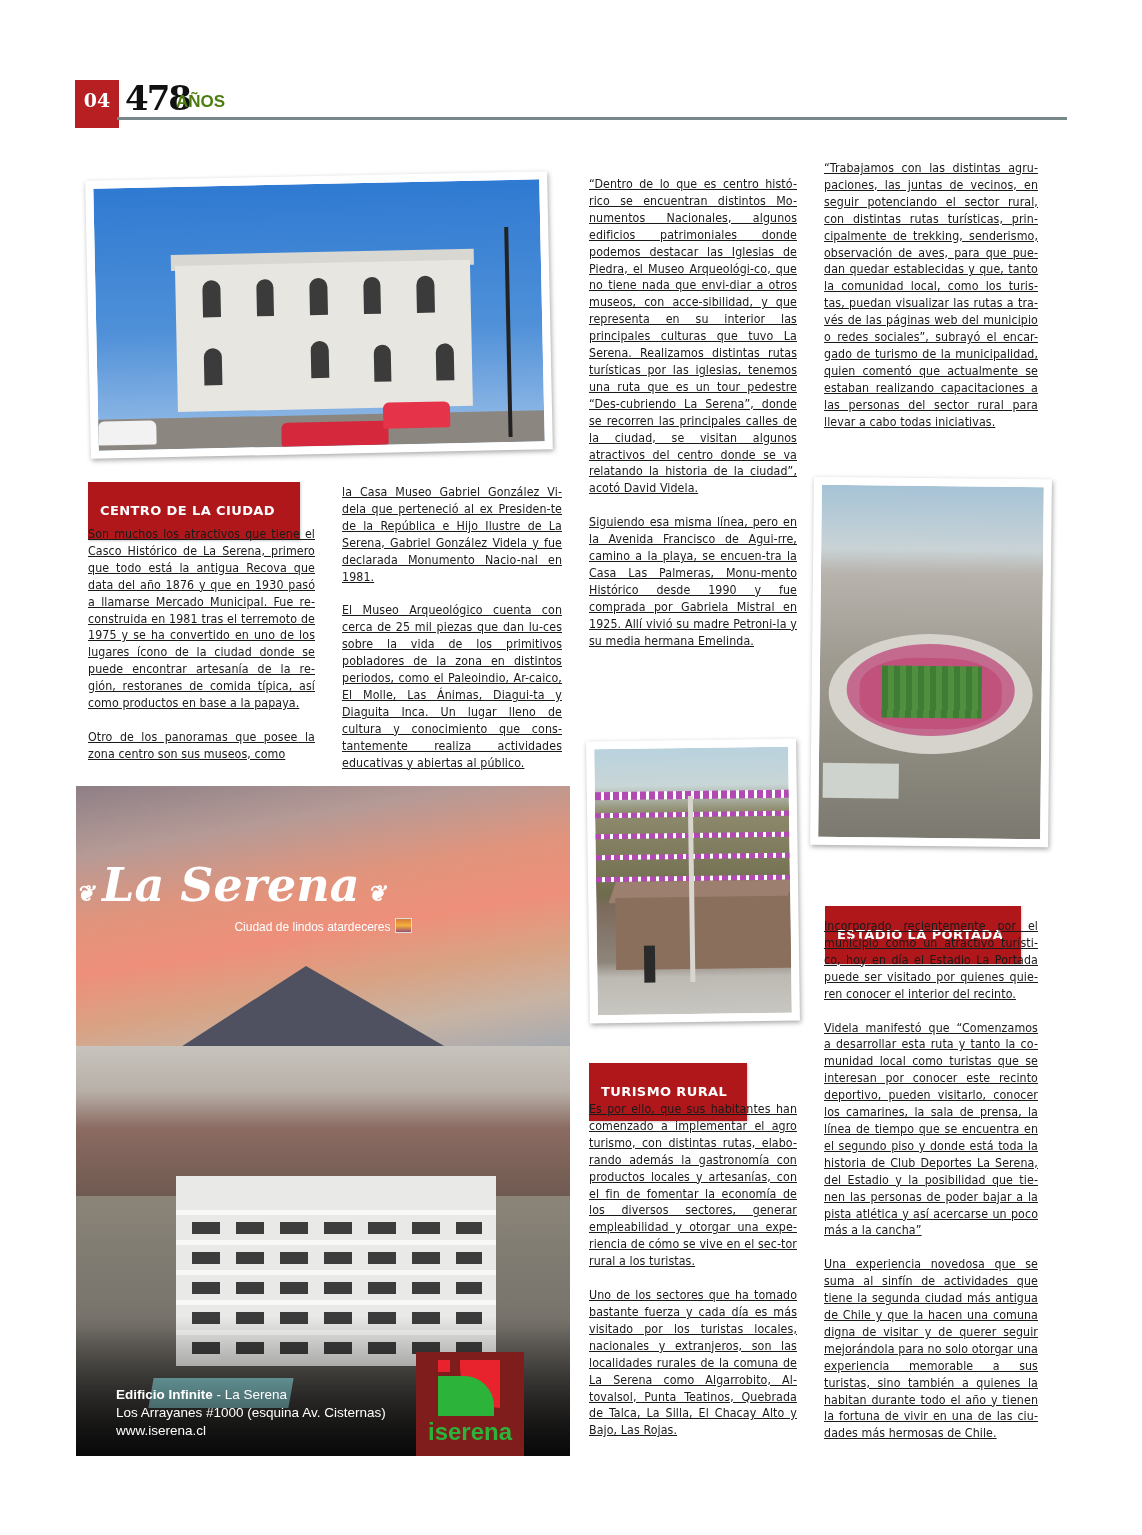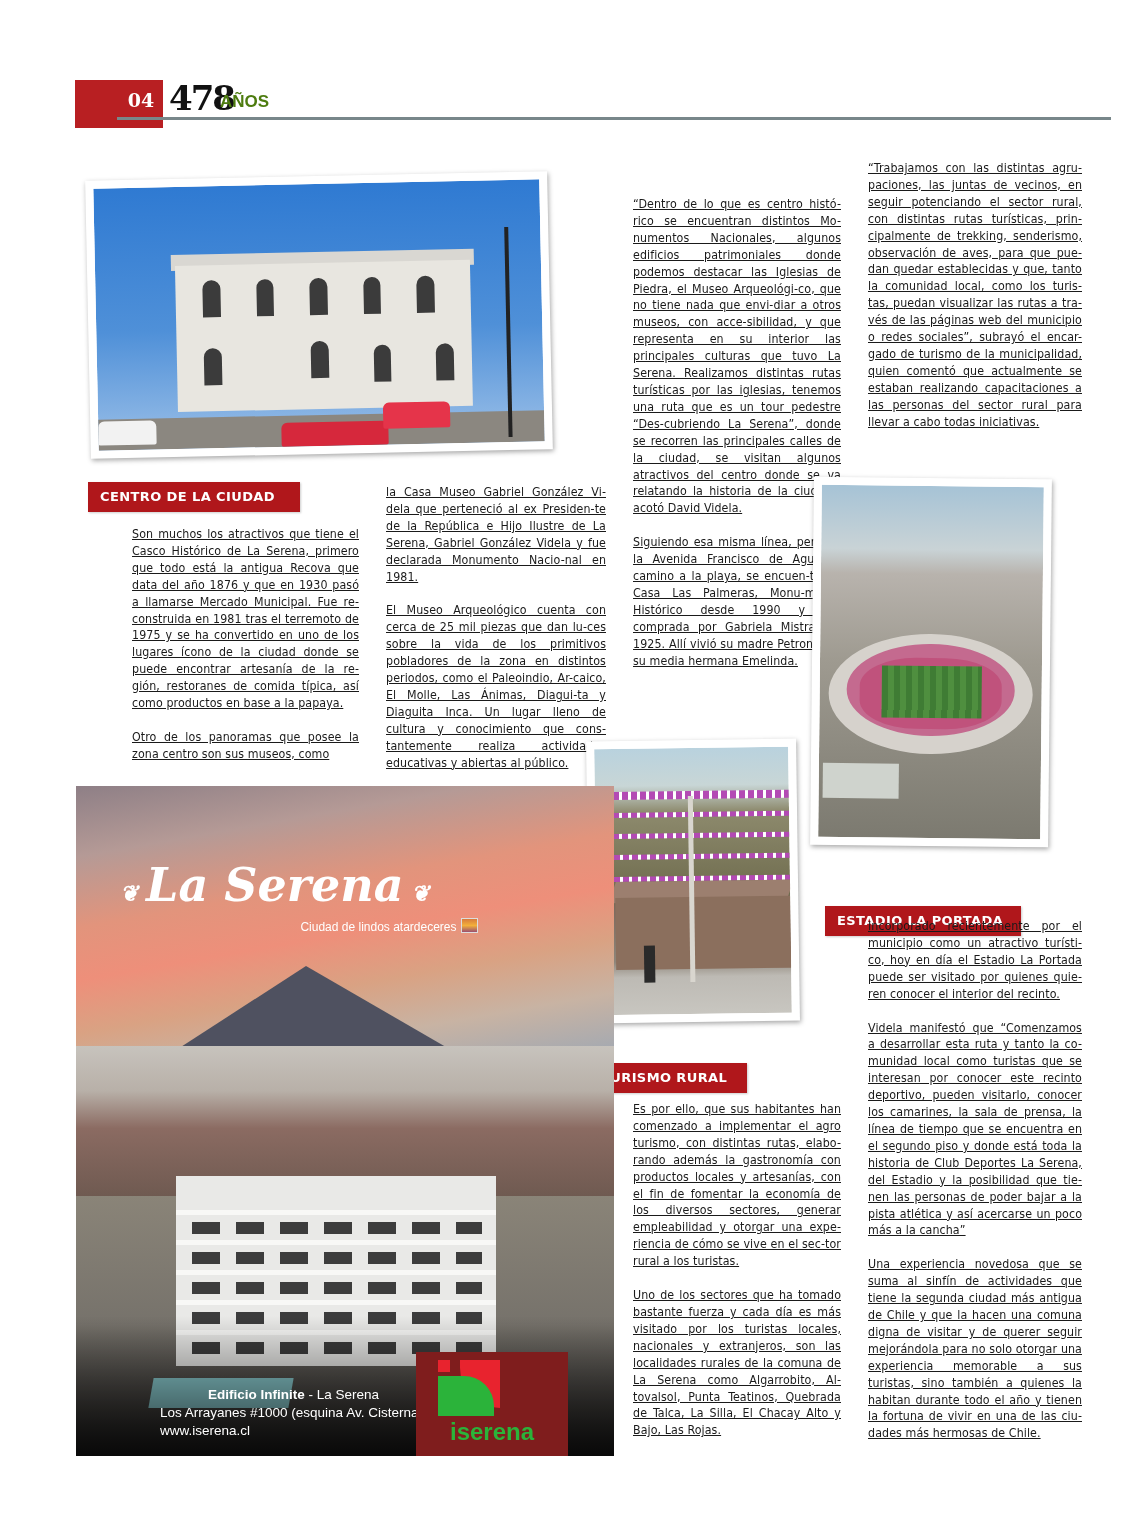--- a/index.html
+++ b/index.html
@@ -1,26 +1,26 @@
 <!DOCTYPE html>
 <html><head>
 <meta charset="utf-8">
 <style>
   html,body{margin:0;padding:0;background:#fff;}
   body{width:1142px;height:1535px;position:relative;overflow:hidden;font-family:"DejaVu Sans Condensed","DejaVu Sans",sans-serif;color:#1a1a1a;}
-  .abs{position:absolute;padding-left:44px;}
+  .abs{position:absolute;}
   
   .page-num{left:75px;top:80px;width:44px;height:48px;background:#b81f22;color:#fff;font-family:"DejaVu Serif",serif;font-weight:bold;font-size:19px;line-height:40px;text-align:center;}
   .rule{left:117px;top:117px;width:950px;height:3px;background:#78878a;}
   .brand{left:125px;top:78px;font-family:"DejaVu Serif",serif;font-weight:bold;font-size:34px;letter-spacing:-2px;color:#111;}
   .brand-sub{left:176px;top:92px;font-family:"Liberation Sans",sans-serif;font-weight:bold;font-size:17px;color:#4d7c0f;}
   
   .col{font-size:12.3px;line-height:16.9px;text-align:justify;hyphens:manual;letter-spacing:0.1px;}
   .col p{margin:0 0 17px 0;text-decoration:underline;}
-  .sect{background:#b0171b;color:#fff;font-family:"DejaVu Sans","Liberation Sans",sans-serif;font-weight:bold;font-size:13px;letter-spacing:0.4px;height:26px;line-height:26px;padding:2px 12px;box-shadow:1px 1px 2px rgba(0,0,0,.2);}
+  .sect{background:#b0171b;color:#fff;font-family:"DejaVu Sans","Liberation Sans",sans-serif;font-weight:bold;font-size:13px;letter-spacing:0.4px;height:26px;line-height:26px;padding:16px 12px;box-shadow:1px 1px 2px rgba(0,0,0,.2);}
   
   .photo{background:#fff;padding:8px;box-shadow:1px 2px 5px rgba(0,0,0,.35);}
   .photo .img{width:100%;height:100%;position:relative;overflow:hidden;}
   
   .bld-sky{position:absolute;inset:0;background:linear-gradient(#2f7ad2,#4f90d8 55%,#9cc0e8);}
   .bld-body{position:absolute;left:18%;top:30%;width:66%;height:56%;background:#e8e6e0;}
   .bld-roof{position:absolute;left:17%;top:26%;width:68%;height:6%;background:#d9d7d2;}
   .bld-win{position:absolute;width:4%;height:14%;background:#3b3b3b;border-radius:10px 10px 0 0;}
   .road{position:absolute;left:0;bottom:0;width:100%;height:12%;background:#8b8780;}
   .car{position:absolute;border-radius:6px 6px 2px 2px;}
@@ -44,21 +44,21 @@
   .ad-tower{position:absolute;left:100px;top:390px;width:320px;height:190px;background:#e9e9e7;}
   .ad-tower .band{position:absolute;left:0;width:100%;height:5px;background:#f8f8f6;}
   .ad-tower .winrow{position:absolute;left:16px;width:290px;height:12px;background:repeating-linear-gradient(90deg,#3c3c3c 0 28px,#e9e9e7 28px 44px);}
   .ad-pool{position:absolute;left:75px;top:592px;width:140px;height:30px;background:#8ed2d6;transform:skewX(-10deg);}
   .ad-shade{position:absolute;left:0;bottom:0;width:100%;height:140px;background:linear-gradient(rgba(0,0,0,0),rgba(0,0,0,.75));}
   .ad-t1{left:0;top:48px;width:100%;text-align:center;color:#fff;font-family:"Liberation Sans",sans-serif;font-size:20px;font-weight:normal;}
   .ad-t2{left:0;top:72px;width:100%;color:#fff;font-family:"DejaVu Serif",serif;font-style:italic;font-weight:bold;font-size:46px;}
   .ad-t3{left:0;top:132px;width:100%;text-align:center;color:#fff;font-family:"Liberation Sans",sans-serif;font-size:12px;}
   .sunset-icon{display:inline-block;width:15px;height:13px;background:linear-gradient(#d87b3c,#f3b03a 50%,#9a4f70);border:1px solid #ddd;vertical-align:-2px;margin-left:4px;}
   .ad-info{left:40px;top:600px;color:#fff;font-family:"Liberation Sans",sans-serif;font-size:13.5px;line-height:18px;}
-  .ad-info b{font-weight:bold;margin-left:48px;}
+  .ad-info b{font-weight:bold;}
   .ad-logo{left:340px;top:566px;width:108px;height:104px;background:#7f1d1d;}
   .logo-i-dot{position:absolute;left:22px;top:8px;width:12px;height:12px;background:#e8232e;}
   .logo-s-red{position:absolute;left:44px;top:8px;width:40px;height:48px;background:#e8232e;border-radius:0 0 0 40px;}
   .logo-s-green{position:absolute;left:22px;top:24px;width:56px;height:40px;background:#2bb33a;border-radius:0 30px 0 0;}
   .logo-text{position:absolute;left:0;top:66px;width:100%;text-align:center;color:#2bb33a;font-family:"Liberation Sans",sans-serif;font-size:24px;font-weight:bold;}
 </style>
 </head>
 <body>
 
 <div class="abs page-num">04</div>
@@ -92,21 +92,21 @@
 <div class="abs col" style="left:88px;top:526px;width:227px;">
   <p>Son muchos los atractivos que tiene el Casco Histórico de La Serena, primero que todo está la antigua Recova que data del año 1876 y que en 1930 pasó a llamarse Mercado Municipal. Fue re-construida en 1981 tras el terremoto de 1975 y se ha convertido en uno de los lugares ícono de la ciudad donde se puede encontrar artesanía de la re-gión, restoranes de comida típica, así como productos en base a la papaya.</p>
   <p>Otro de los panoramas que posee la zona centro son sus museos, como</p>
 </div>
 
 <div class="abs col" style="left:342px;top:484px;width:220px;">
   <p>la Casa Museo Gabriel González Vi-dela que perteneció al ex Presiden-te de la República e Hijo Ilustre de La Serena, Gabriel González Videla y fue declarada Monumento Nacio-nal en 1981.</p>
   <p>El Museo Arqueológico cuenta con cerca de 25 mil piezas que dan lu-ces sobre la vida de los primitivos pobladores de la zona en distintos periodos, como el Paleoindio, Ar-caico, El Molle, Las Ánimas, Diagui-ta y Diaguita Inca. Un lugar lleno de cultura y conocimiento que cons-tantemente realiza actividades educativas y abiertas al público.</p>
 </div>
 
-<div class="abs col" style="left:589px;top:176px;width:208px;margin-top:20px;">
+<div class="abs col" style="left:589px;top:176px;width:208px;">
   <p>“Dentro de lo que es centro histó-rico se encuentran distintos Mo-numentos Nacionales, algunos edificios patrimoniales donde podemos destacar las Iglesias de Piedra, el Museo Arqueológi-co, que no tiene nada que envi-diar a otros museos, con acce-sibilidad, y que representa en su interior las principales culturas que tuvo La Serena. Realizamos distintas rutas turísticas por las iglesias, tenemos una ruta que es un tour pedestre “Des-cubriendo La Serena”, donde se recorren las principales calles de la ciudad, se visitan algunos atractivos del centro donde se va relatando la historia de la ciudad”, acotó David Videla.</p>
   <p>Siguiendo esa misma línea, pero en la Avenida Francisco de Agui-rre, camino a la playa, se encuen-tra la Casa Las Palmeras, Monu-mento Histórico desde 1990 y fue comprada por Gabriela Mistral en 1925. Allí vivió su madre Petroni-la y su media hermana Emelinda.</p>
 </div>
 
 <div class="abs photo" style="left:588px;top:740px;width:194px;height:266px;transform:rotate(-0.8deg);">
   <div class="img">
     <div class="ru-sky"></div>
     <div class="flags" style="top:16%;height:8px;"></div>
     <div class="flags" style="top:24%;"></div>
     <div class="flags" style="top:32%;"></div>

